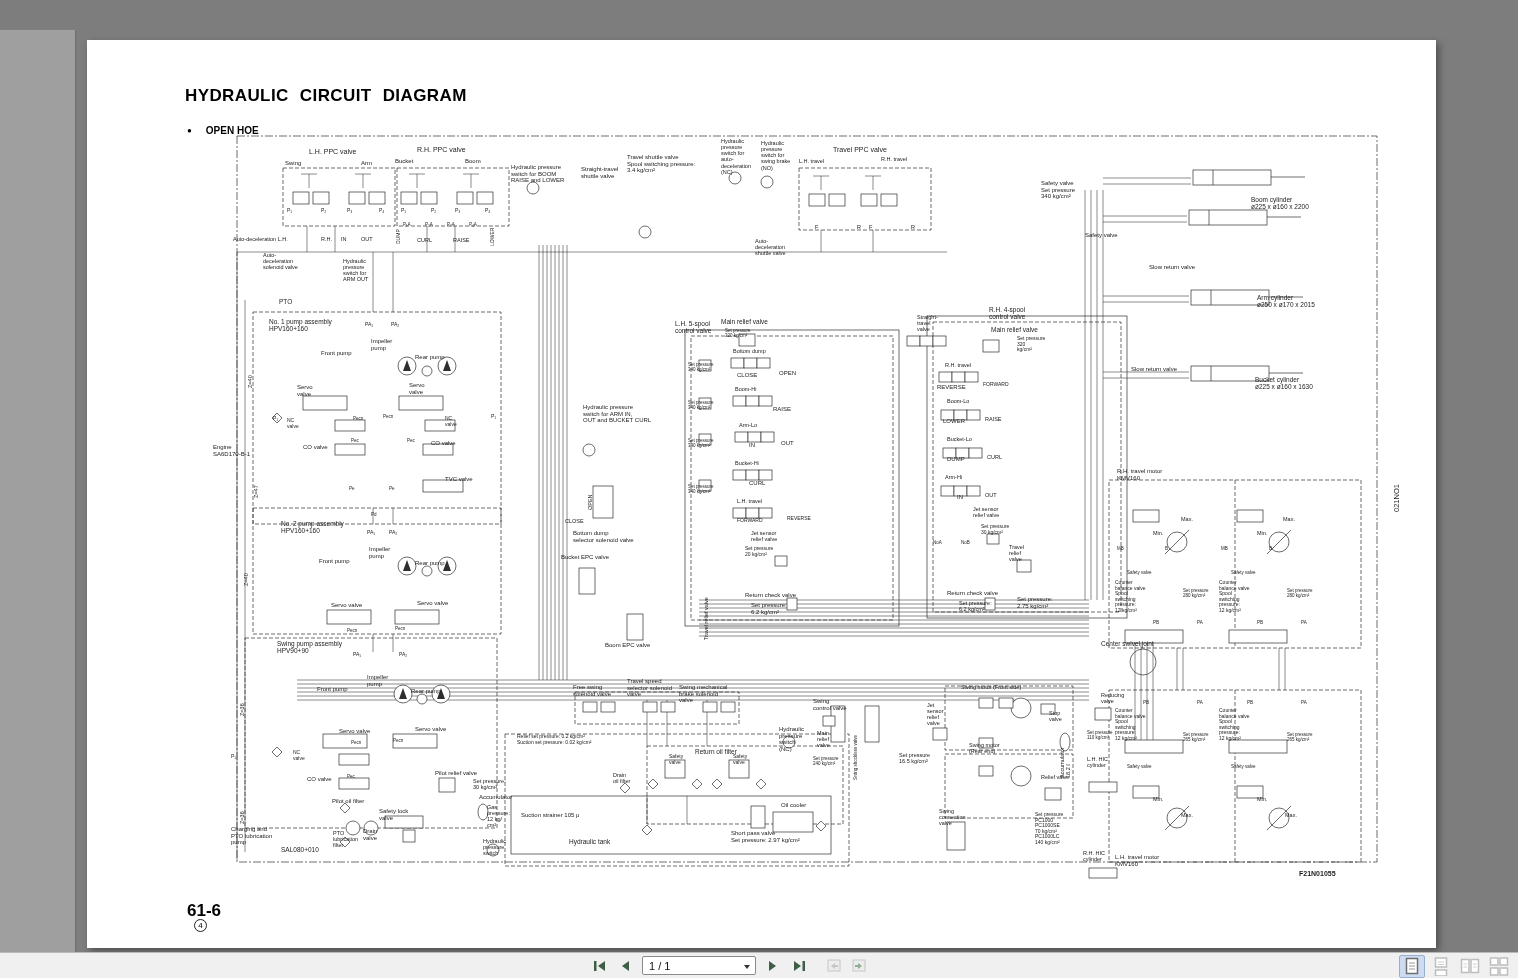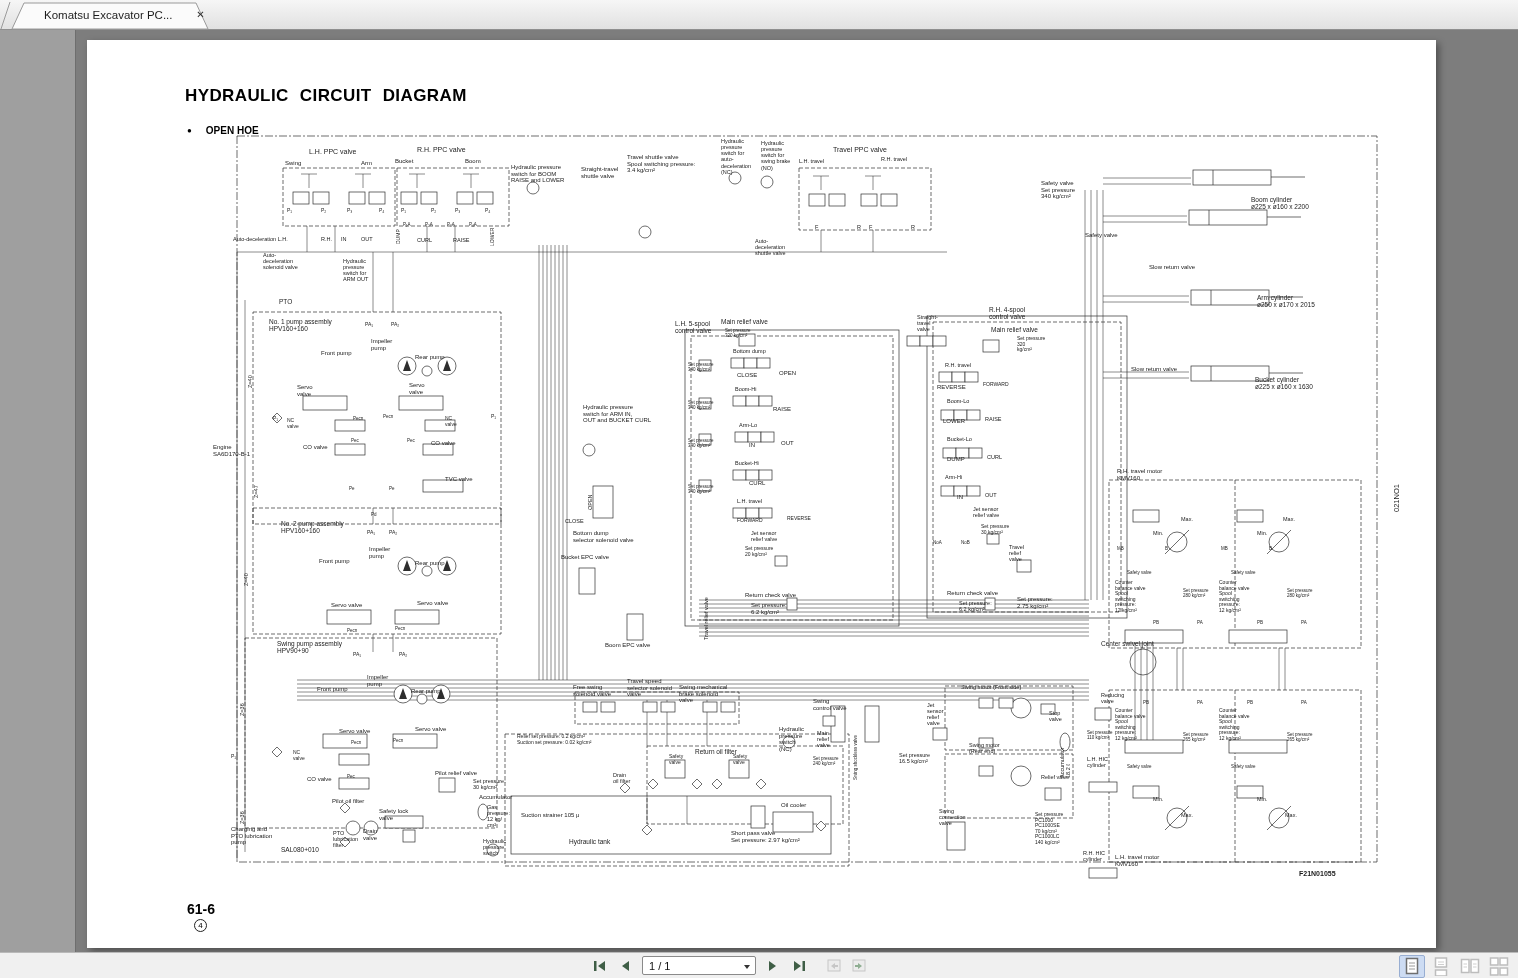--- a/index.html
+++ b/index.html
@@ -13,46 +13,36 @@
 .main{position:absolute;top:30px;left:0;right:0;bottom:26px;display:flex}
 .sidebar{width:76px;background:#9f9f9f;border-right:1px solid #6e6e6e}
 .viewer{flex:1;position:relative;background:#7d7d7d;overflow:hidden}
 .page{position:absolute;left:11px;top:10px;width:1349px;height:908px;background:#fff;box-shadow:3px 3px 7px rgba(0,0,0,.38)}
 .page-title{position:absolute;left:98px;top:46px;font-size:17px;font-weight:bold;letter-spacing:.4px;word-spacing:6px;color:#000}
 .page-sub{position:absolute;left:100px;top:85px;font-size:10px;font-weight:bold;color:#000}
 .page-sub .dot{display:inline-block;margin-right:14px;font-size:8px;vertical-align:1px}
 .art{position:absolute;left:0;top:0}
 .labels{position:absolute;left:0;top:0;width:1349px;height:908px}
 .lbl{position:absolute;font-size:6px;line-height:1.12;white-space:pre-line;color:#1b1b1b;transform-origin:0 0}
-.pageno{position:absolute;left:100px;top:861px;font-size:14px;font-weight:bold;color:#000}
+.pageno{position:absolute;left:100px;top:861px;font-size:17px;font-weight:bold;color:#000}
 .sheetno{position:absolute;left:107px;top:879px;width:13px;height:13px;border:1px solid #222;border-radius:50%;font-size:8px;text-align:center;line-height:12px;color:#000}
 .statusbar{position:absolute;left:0;right:0;bottom:0;height:26px;background:#f0f0f0;border-top:1px solid #b9b9b9}
 .nav{position:absolute;left:50%;top:0;height:25px;transform:translateX(-50%);margin-left:-30px;display:flex;align-items:center;gap:8px}
 .navbtn{width:18px;height:18px;display:flex;align-items:center;justify-content:center}
 .combo{width:114px;height:19px;background:#fff;border:1px solid #8a8a8a;border-radius:2px;font-size:11px;display:flex;align-items:center;padding:0 6px;color:#111;position:relative}
 .combo .caret{position:absolute;right:5px;top:8px;width:0;height:0;border-left:3.5px solid transparent;border-right:3.5px solid transparent;border-top:4px solid #333}
 .layouts{position:absolute;right:6px;top:1px;display:flex;gap:3px;align-items:center;height:24px}
 .laybtn{width:26px;height:23px;display:flex;align-items:center;justify-content:center;border:1px solid transparent;border-radius:2px}
 .laybtn.sel{background:#cddcf3;border-color:#98aed2}
 </style>
 </head>
 <body>
 
 <div class="app">
 
-  <div class="tabbar">
-    <svg class="tabsvg" width="230" height="30">
-      <path d="M1 29 L10 2" stroke="#9a9a9a" fill="none"></path>
-      <polygon points="12,29 24,3 196,3 208,29" fill="#fbfbfb" stroke="#9a9a9a"></polygon>
-    </svg>
-    <div style="position:absolute;left:14px;top:2px;width:192px;height:27px">
-      <span class="tab-title">Komatsu Excavator PC...</span>
-      <span class="tab-close">✕</span>
-    </div>
-  </div>
 
   <div class="main">
     <div class="sidebar"></div>
     <div class="viewer">
       <div class="page">
 
         <div class="page-title">HYDRAULIC CIRCUIT DIAGRAM</div>
         <div class="page-sub"><span class="dot">●</span><span>OPEN HOE</span></div>
 
         <svg class="art" width="1349" height="908" viewBox="0 0 1349 908">

